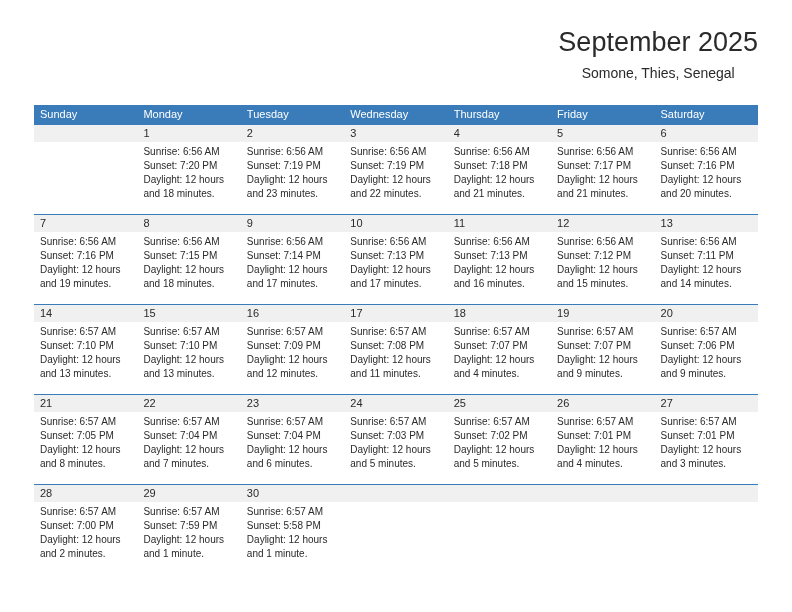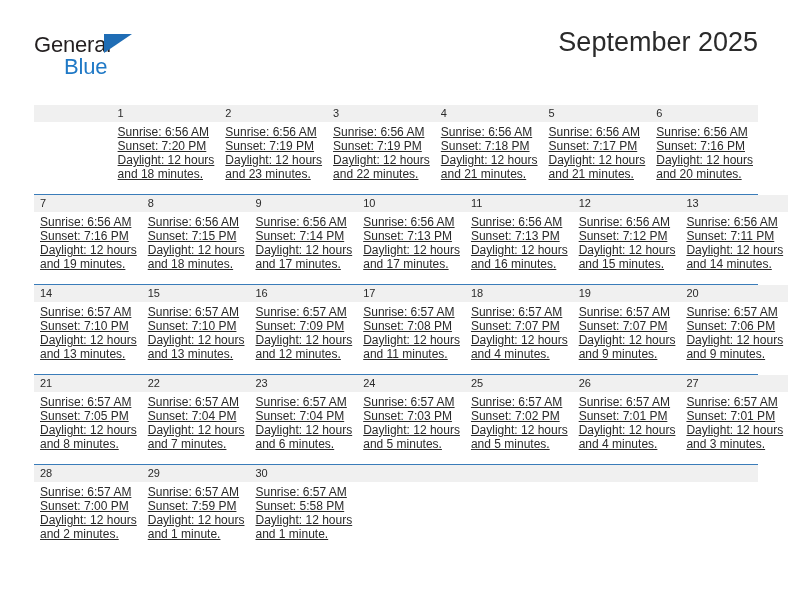--- a/index.html
+++ b/index.html
@@ -126,50 +126,54 @@
     background: #f0f0f0;
   }
   .day-num {
     font-size: 11px;
     line-height: 17px;
     padding-left: 6px;
     color: #2a2a2a;
   }
   .day-info {
     padding: 3px 5px 0 6px;
-    font-size: 12px;
+    font-size: 10px;
     line-height: 14px;
     color: #2a2a2a;
-    text-decoration: underline;
   }
   .day-info div {
     white-space: nowrap;
   }
 </style>
 </head>
 <body>
 
 <div class="page">
 
   <div class="masthead">
 
-    <div class="logo">
-      <span class="logo-general">General</span>
-      <span class="logo-triangle"></span>
-      <span class="logo-blue">Blue</span>
-    </div>
 
     <div class="title-block">
       <div class="cal-title">September 2025</div>
+      <div class="cal-subtitle">Somone, Thies, Senegal</div>
     </div>
 
   </div>
 
   <div class="calendar">
 
+    <div class="weekdays">
+      <div class="weekday">Sunday</div>
+      <div class="weekday">Monday</div>
+      <div class="weekday">Tuesday</div>
+      <div class="weekday">Wednesday</div>
+      <div class="weekday">Thursday</div>
+      <div class="weekday">Friday</div>
+      <div class="weekday">Saturday</div>
+    </div>
 
     <div class="week">
       <div class="day day-empty">
         <div class="day-num-band">
             <div class="day-num"></div>
           </div>
         <div class="day-info">
           <div></div>
           <div></div>
           <div></div>

